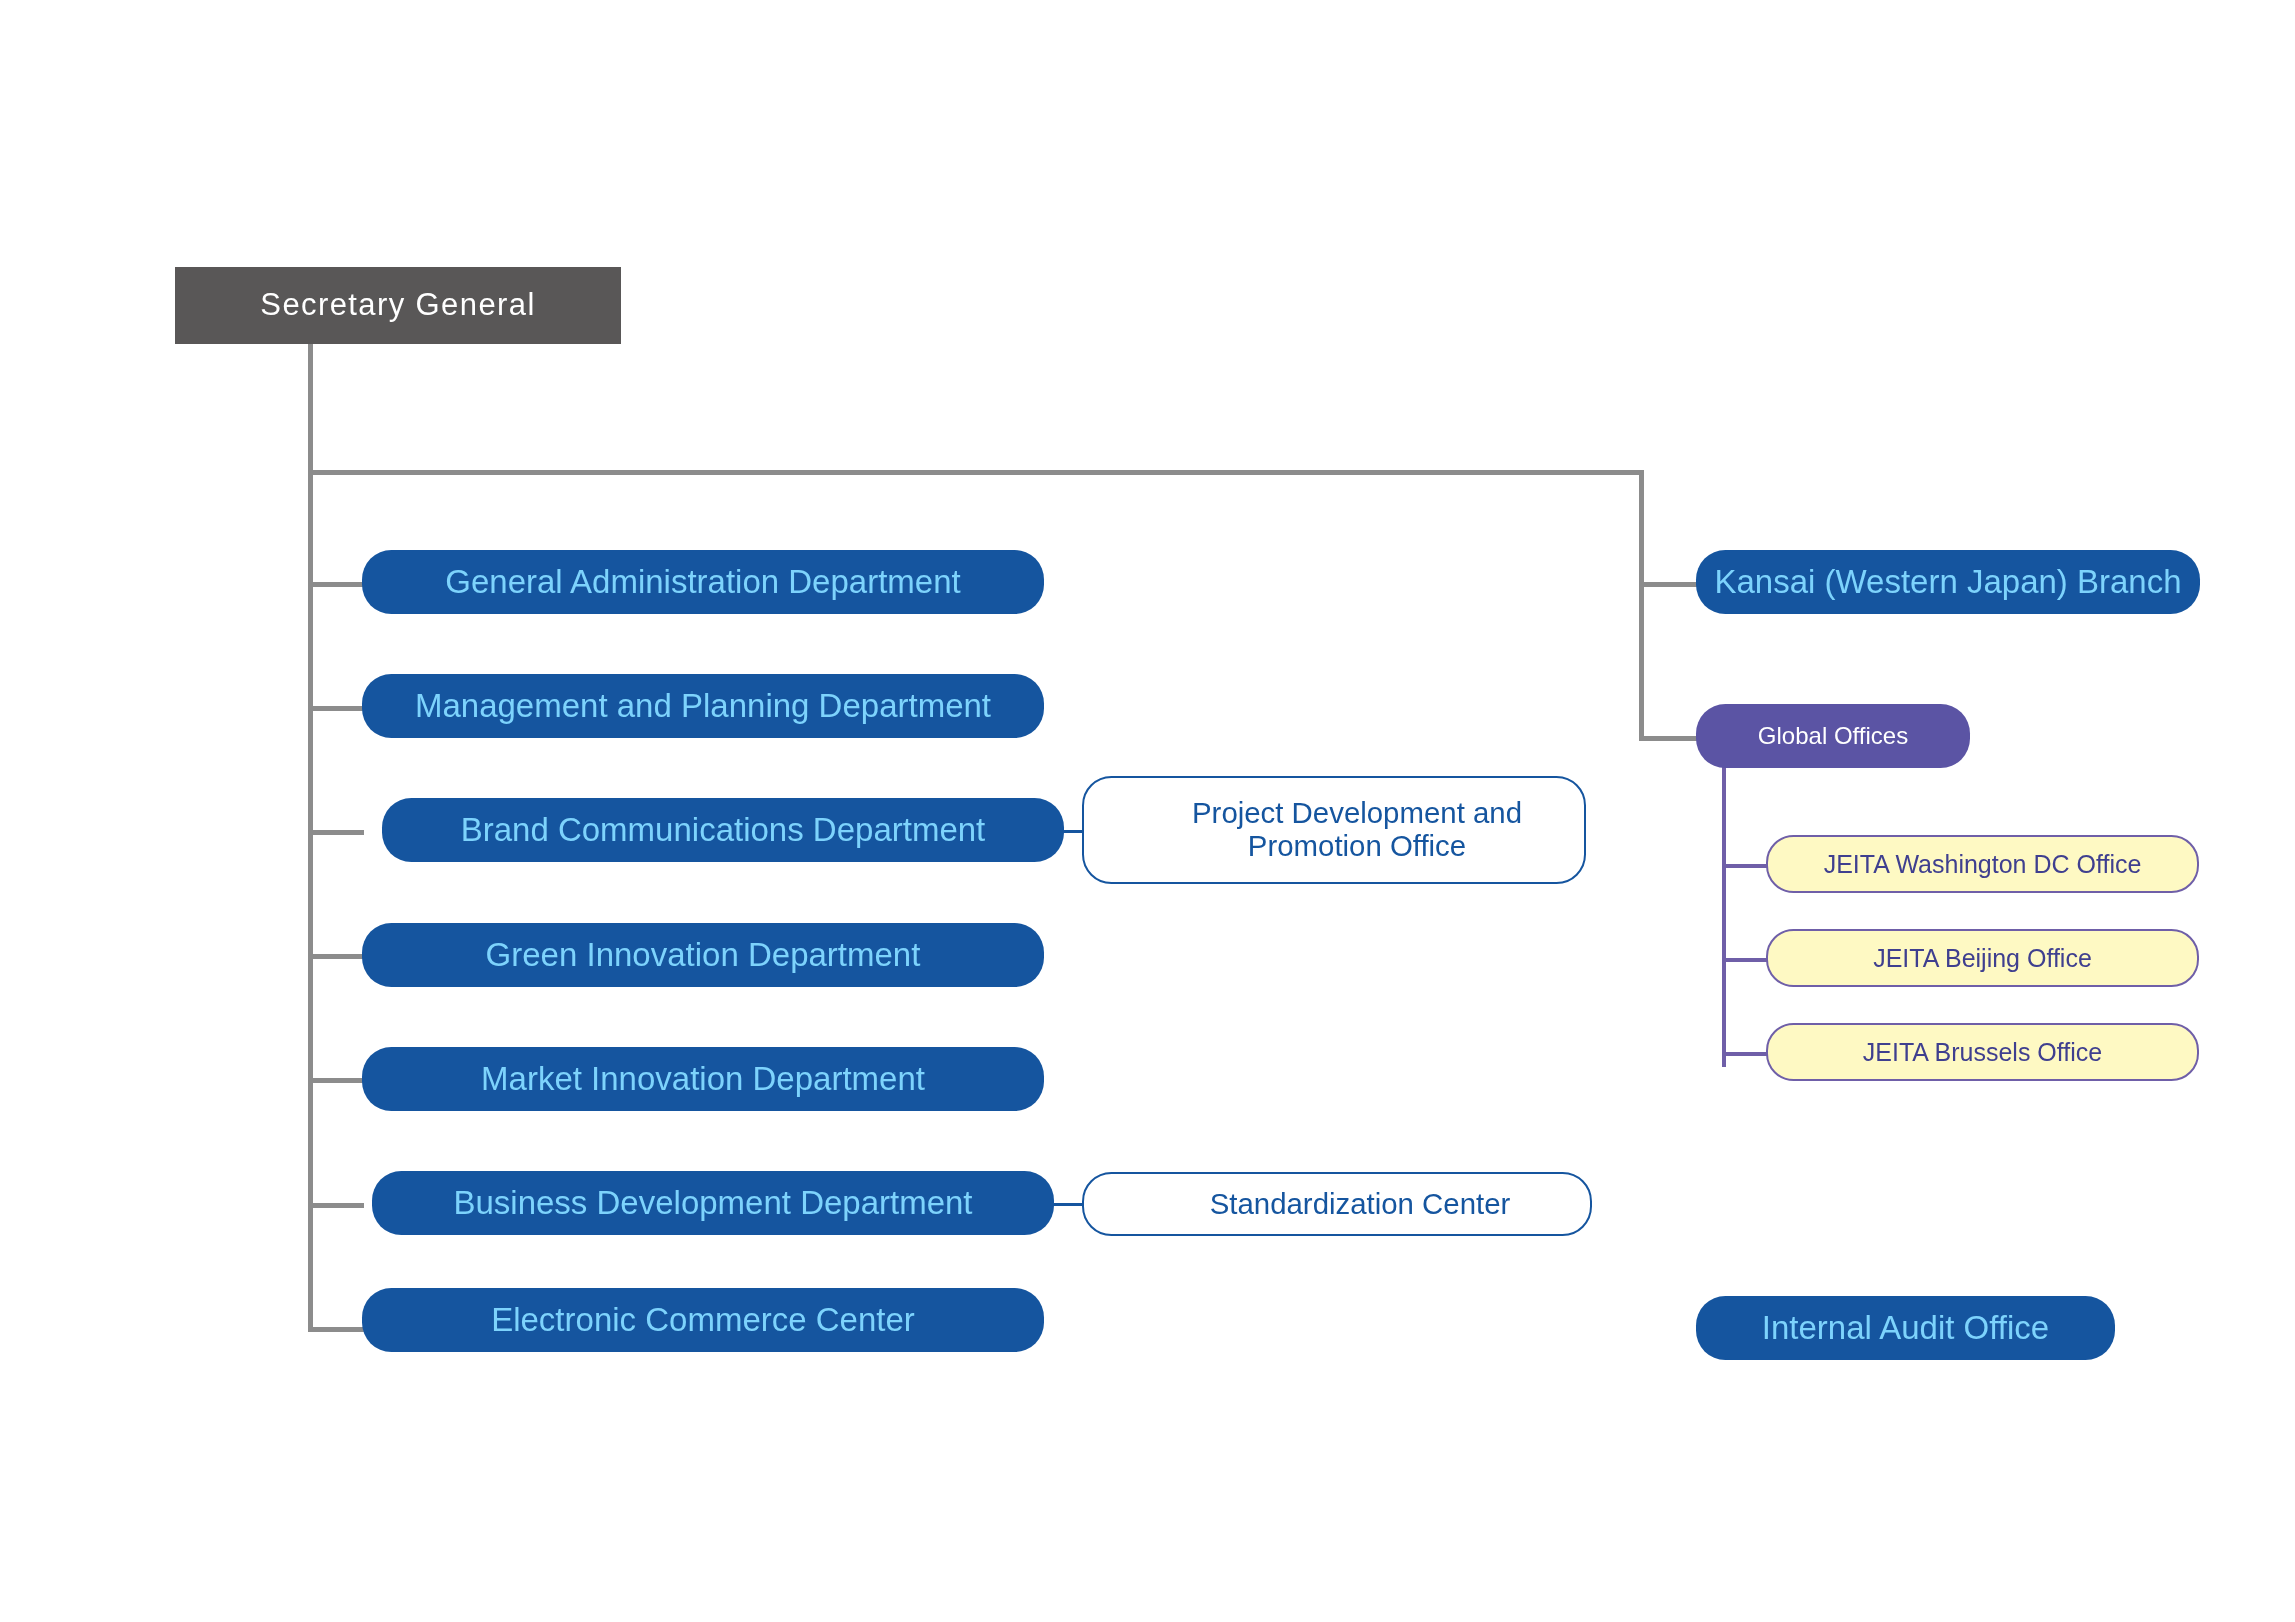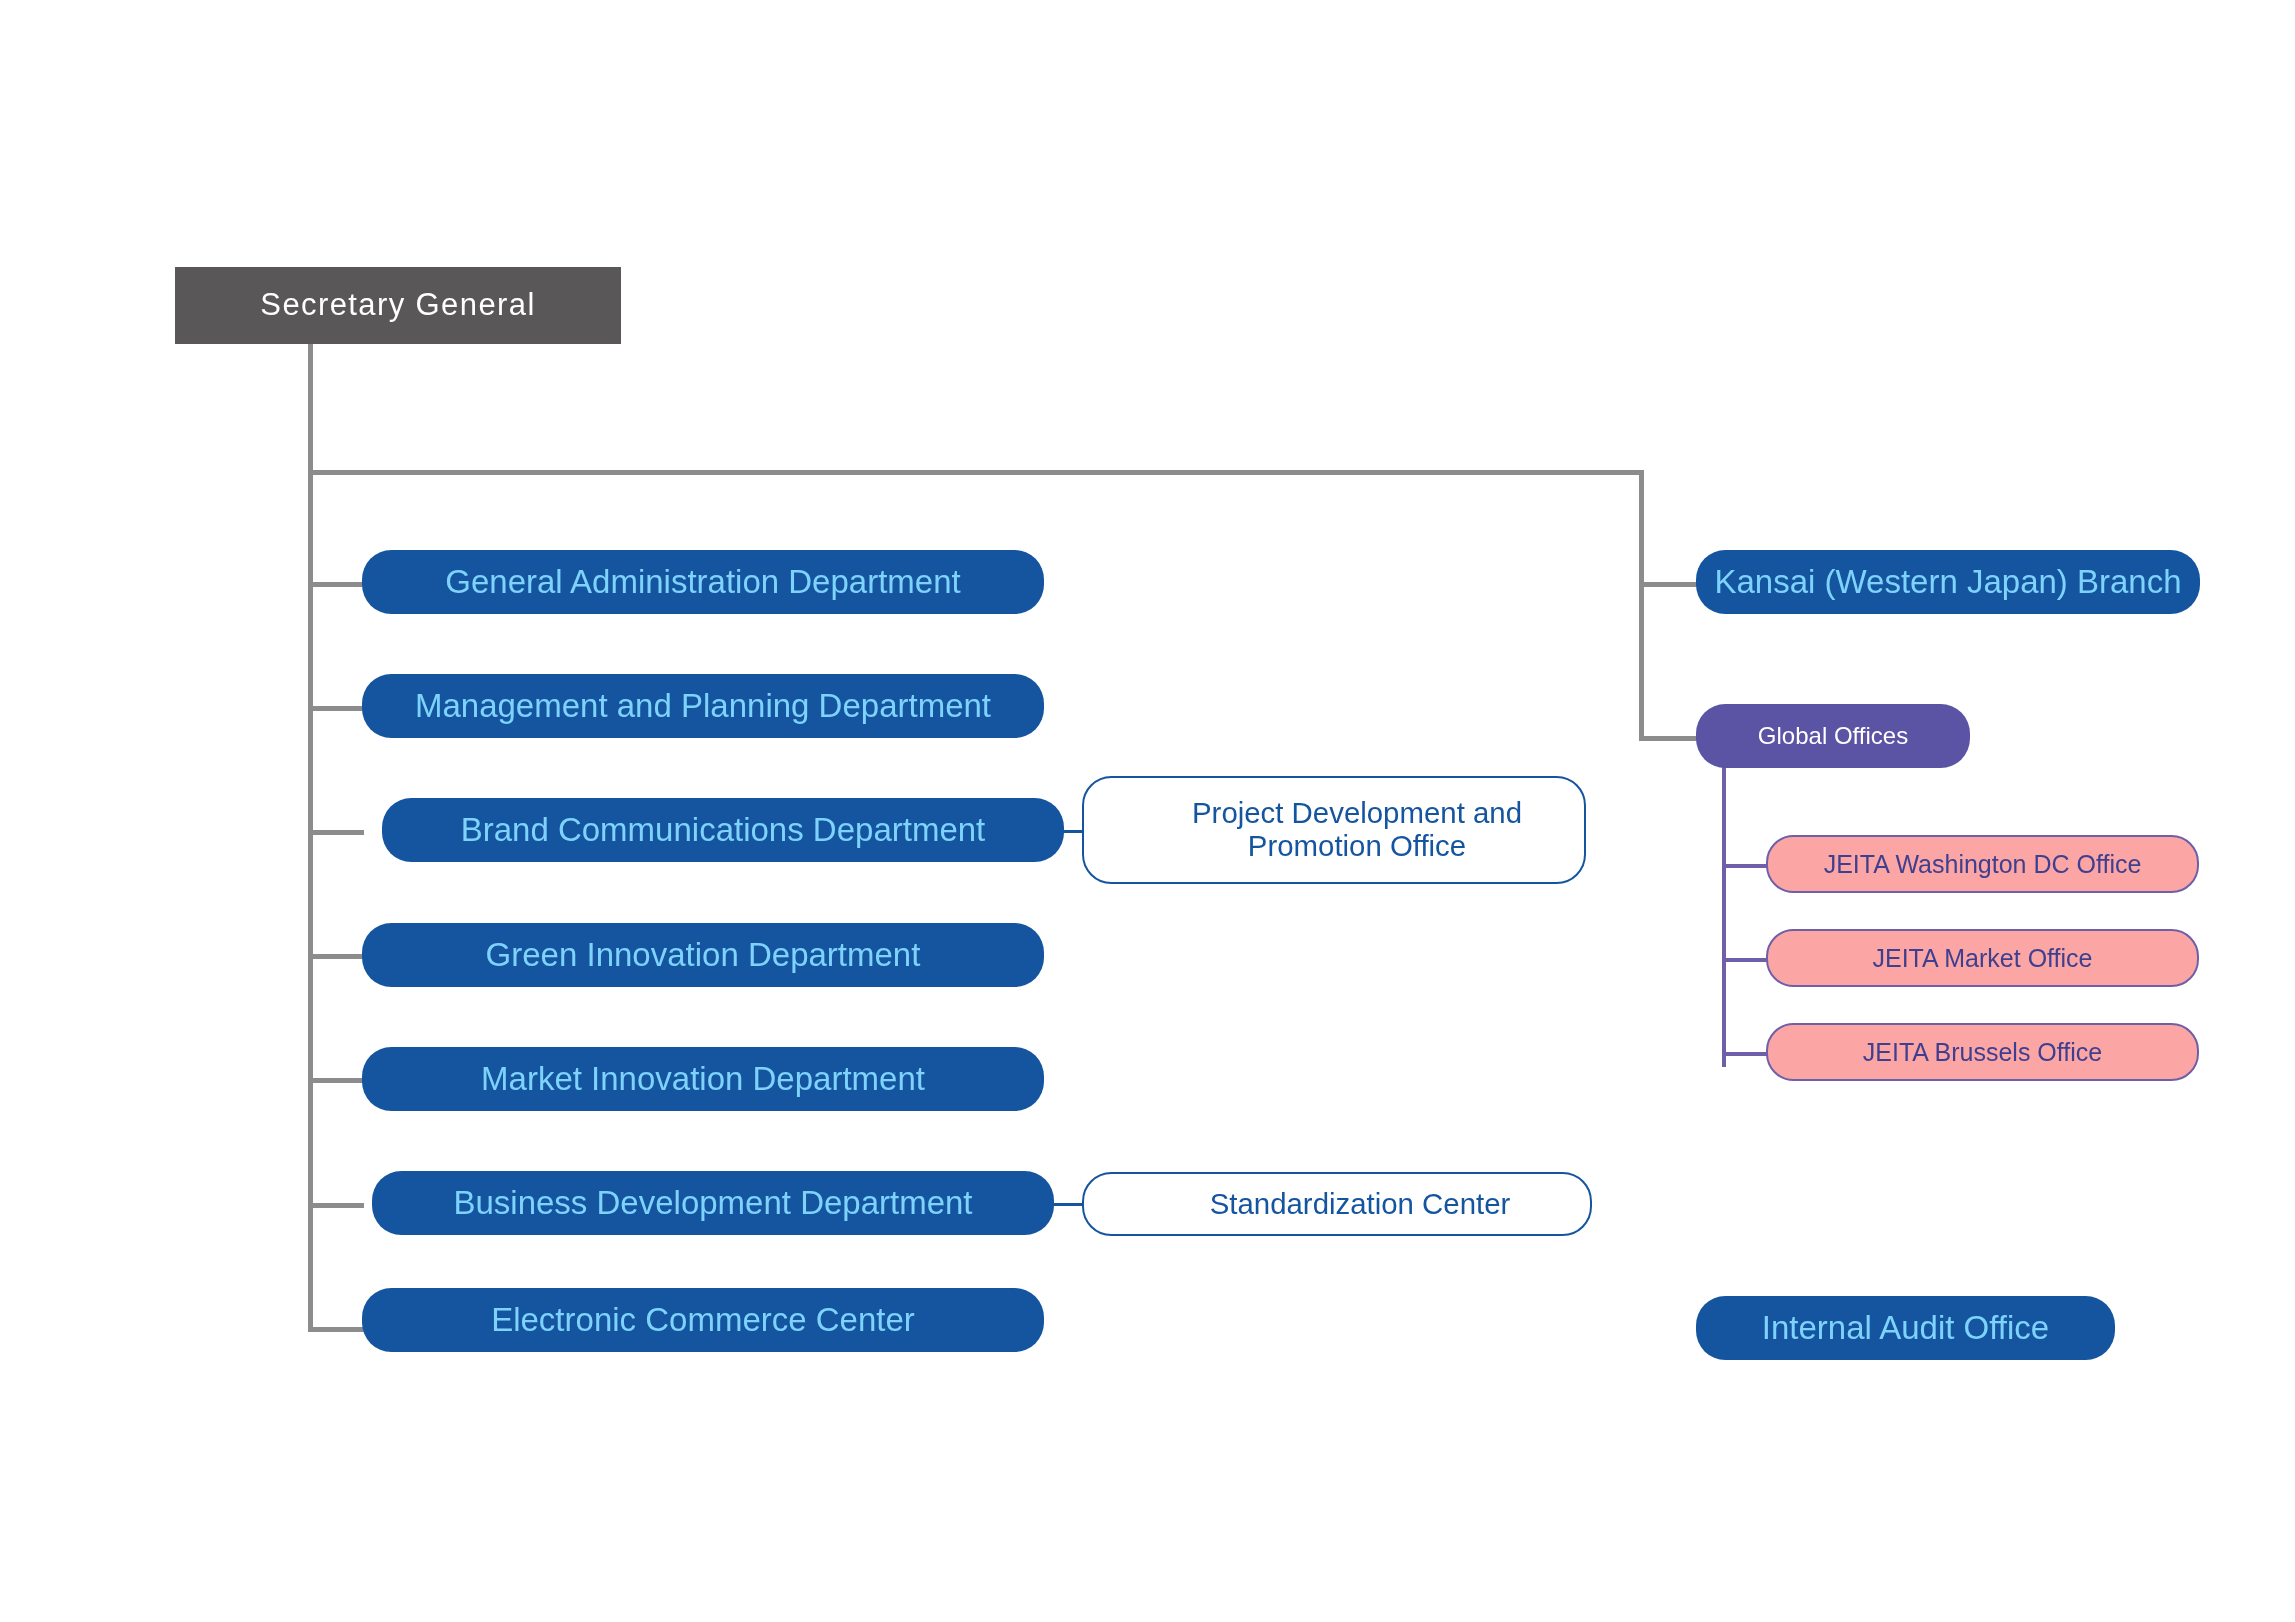--- a/index.html
+++ b/index.html
@@ -67,21 +67,21 @@
   }
 
   .node.purple {
     background: #5b54a4;
     color: #ffffff;
     font-size: 24px;
     border-radius: 29.4px;
   }
 
   .node.purple-outline {
-    background: #fca5a5;
+    background: #fef9c3;
     color: #3f3f8f;
     border: 2.6px solid #6f5fa8;
     font-size: 25px;
     border-radius: 27.5px;
   }
 </style>
 </head>
 <body>
 
 <div id="chart">
@@ -152,21 +152,21 @@
     <span>Kansai (Western Japan) Branch</span>
   </div>
   <div class="node purple" style="left:1656px; top:704px; width:274px; height:64px;">
     <span>Global Offices</span>
   </div>
 
   <div class="node purple-outline" style="left:1726px; top:835px; width:433px; height:58px;">
     <span>JEITA Washington DC Office</span>
   </div>
   <div class="node purple-outline" style="left:1726px; top:929px; width:433px; height:58px;">
-    <span>JEITA Market Office</span>
+    <span>JEITA Beijing Office</span>
   </div>
   <div class="node purple-outline" style="left:1726px; top:1023px; width:433px; height:58px;">
     <span>JEITA Brussels Office</span>
   </div>
 
   <div class="node dept" style="left:1656px; top:1296px; width:419px; height:64px;">
     <span>Internal Audit Office</span>
   </div>
 
 </div>

